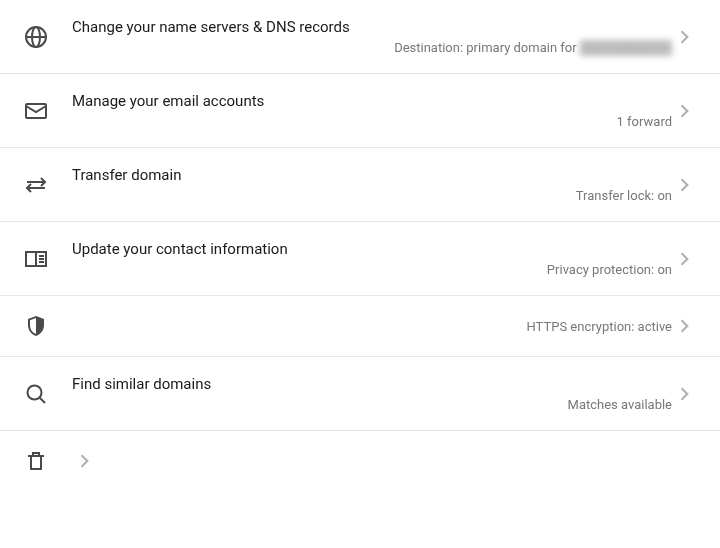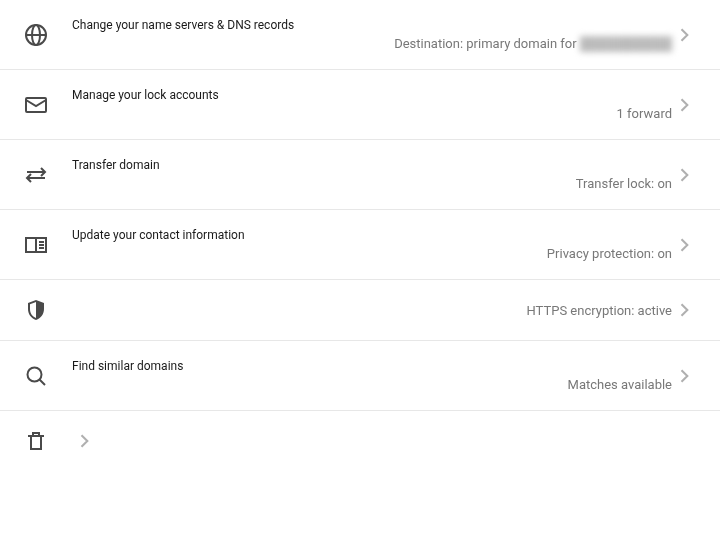--- a/index.html
+++ b/index.html
@@ -36,21 +36,21 @@
       width: 24px;
       height: 24px;
     }
     .text-wrap {
       flex: 1;
       display: flex;
       flex-direction: column;
       gap: 4px;
     }
     .title {
-      font-size: 12px;
+      font-size: 15px;
       color: #1a1a1a;
       font-weight: 400;
     }
     .subtitle {
       font-size: 13px;
       color: #787878;
       font-weight: 400;
       text-align: right;
     }
     .chevron {
@@ -96,21 +96,21 @@
   </div>
 
   <div class="item">
     <div class="icon-wrap">
       <svg viewBox="0 0 24 24" fill="none" stroke="currentColor" stroke-width="2">
         <rect x="2" y="5" width="20" height="14" rx="1"></rect>
         <polyline points="2 7 12 13 22 7"></polyline>
       </svg>
     </div>
     <div class="text-wrap">
-      <div class="title">Manage your lock accounts</div>
+      <div class="title">Manage your email accounts</div>
       <div class="subtitle">1 forward</div>
     </div>
     <div class="chevron">
       <svg viewBox="0 0 24 24" fill="none" stroke="currentColor" stroke-width="2.5">
           <polyline points="9 5 16 12 9 19"></polyline>
         </svg>
     </div>
   </div>
 
   <div class="item">

